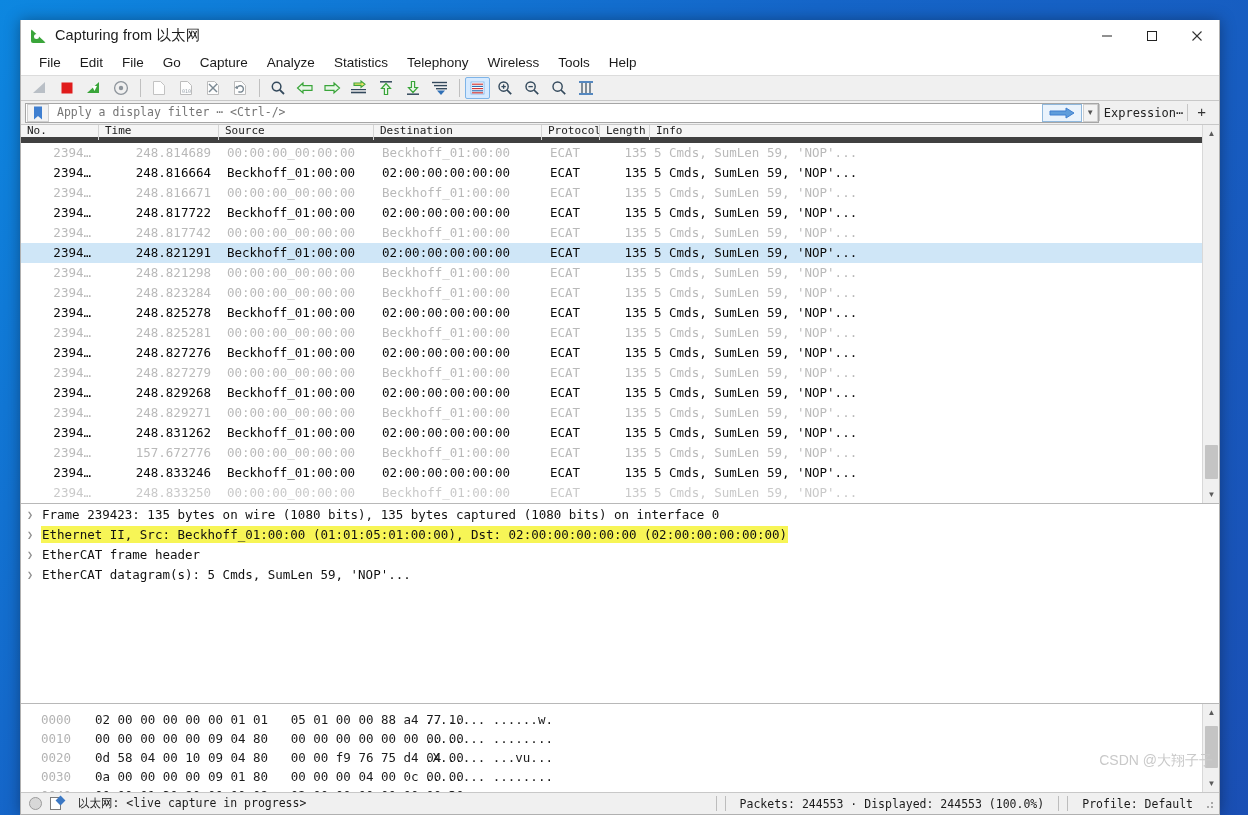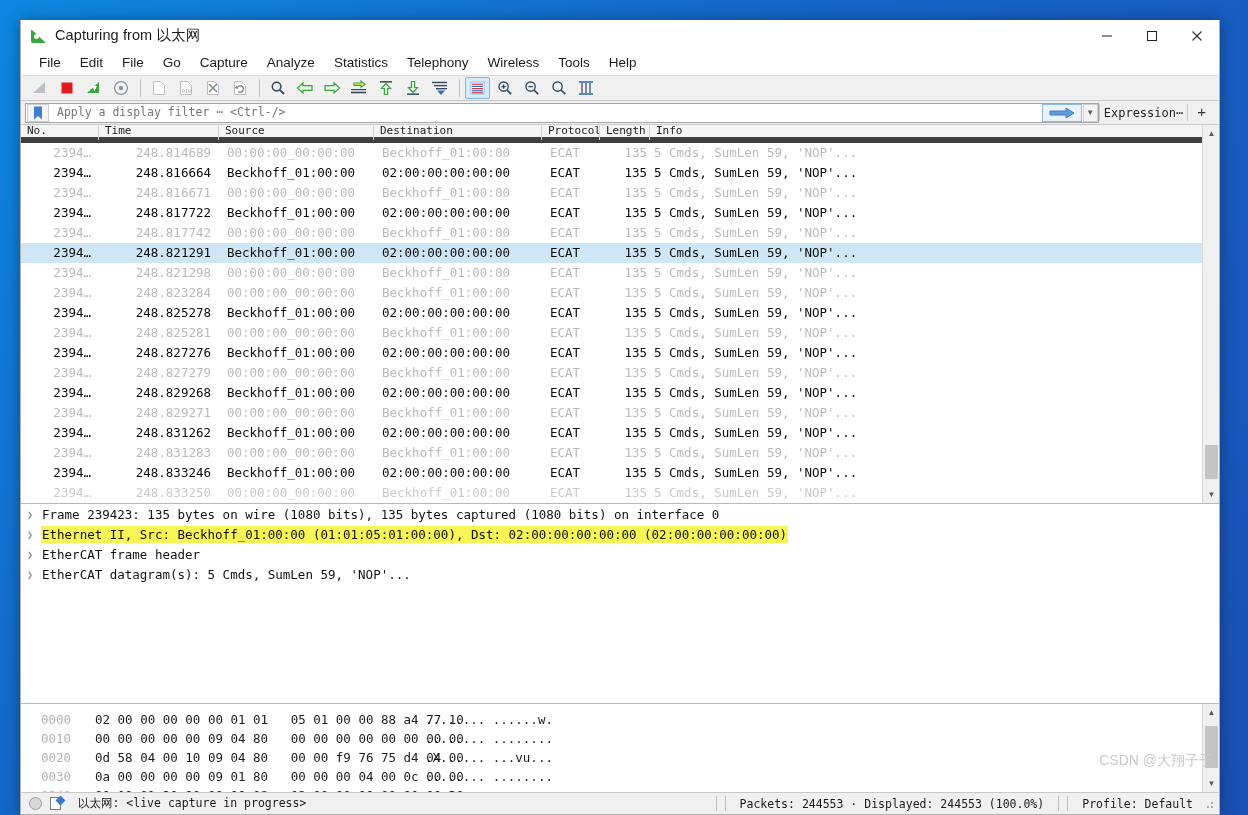--- a/index.html
+++ b/index.html
@@ -614,21 +614,21 @@
             <div class="cell c-no">2394…</div>
             <div class="cell c-time">248.831262</div>
             <div class="cell c-src">Beckhoff_01:00:00</div>
             <div class="cell c-dst">02:00:00:00:00:00</div>
             <div class="cell c-proto">ECAT</div>
             <div class="cell c-len">135</div>
             <div class="cell c-info">5 Cmds, SumLen 59, 'NOP'...</div>
           </div>
           <div class="prow dim">
             <div class="cell c-no">2394…</div>
-            <div class="cell c-time">248.831283</div>
+            <div class="cell c-time">157.672776</div>
             <div class="cell c-src">00:00:00_00:00:00</div>
             <div class="cell c-dst">Beckhoff_01:00:00</div>
             <div class="cell c-proto">ECAT</div>
             <div class="cell c-len">135</div>
             <div class="cell c-info">5 Cmds, SumLen 59, 'NOP'...</div>
           </div>
           <div class="prow dark">
             <div class="cell c-no">2394…</div>
             <div class="cell c-time">248.833246</div>
             <div class="cell c-src">Beckhoff_01:00:00</div>

